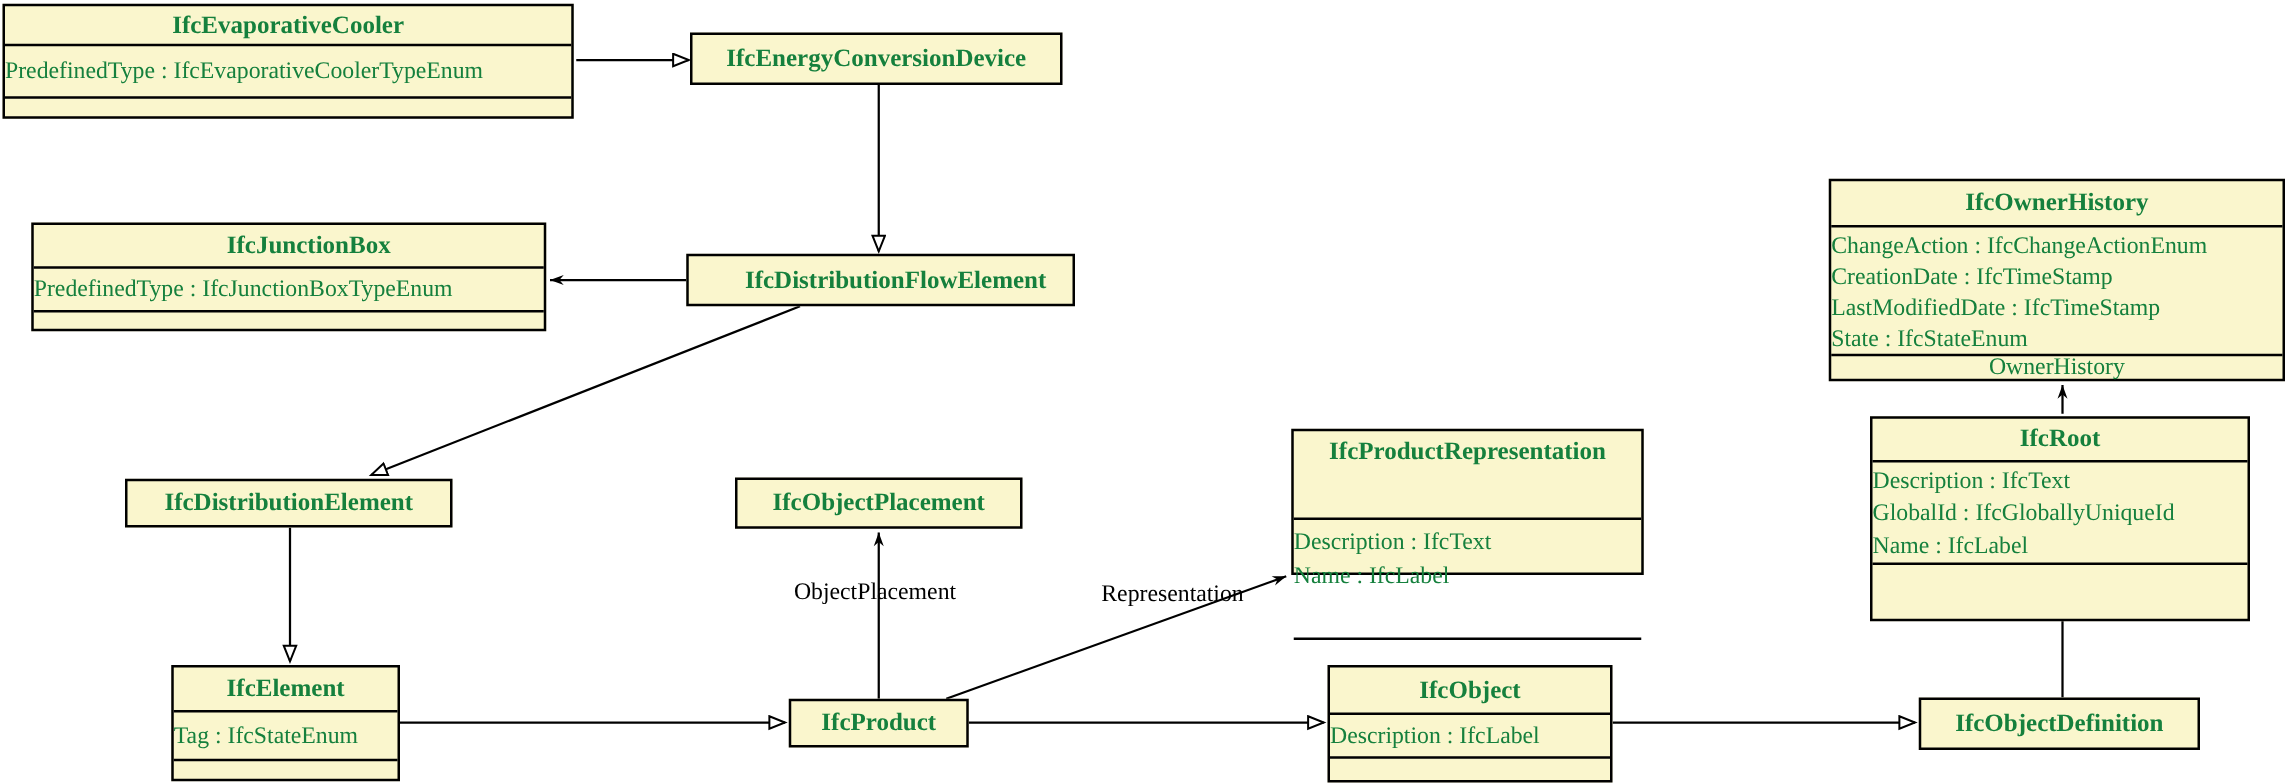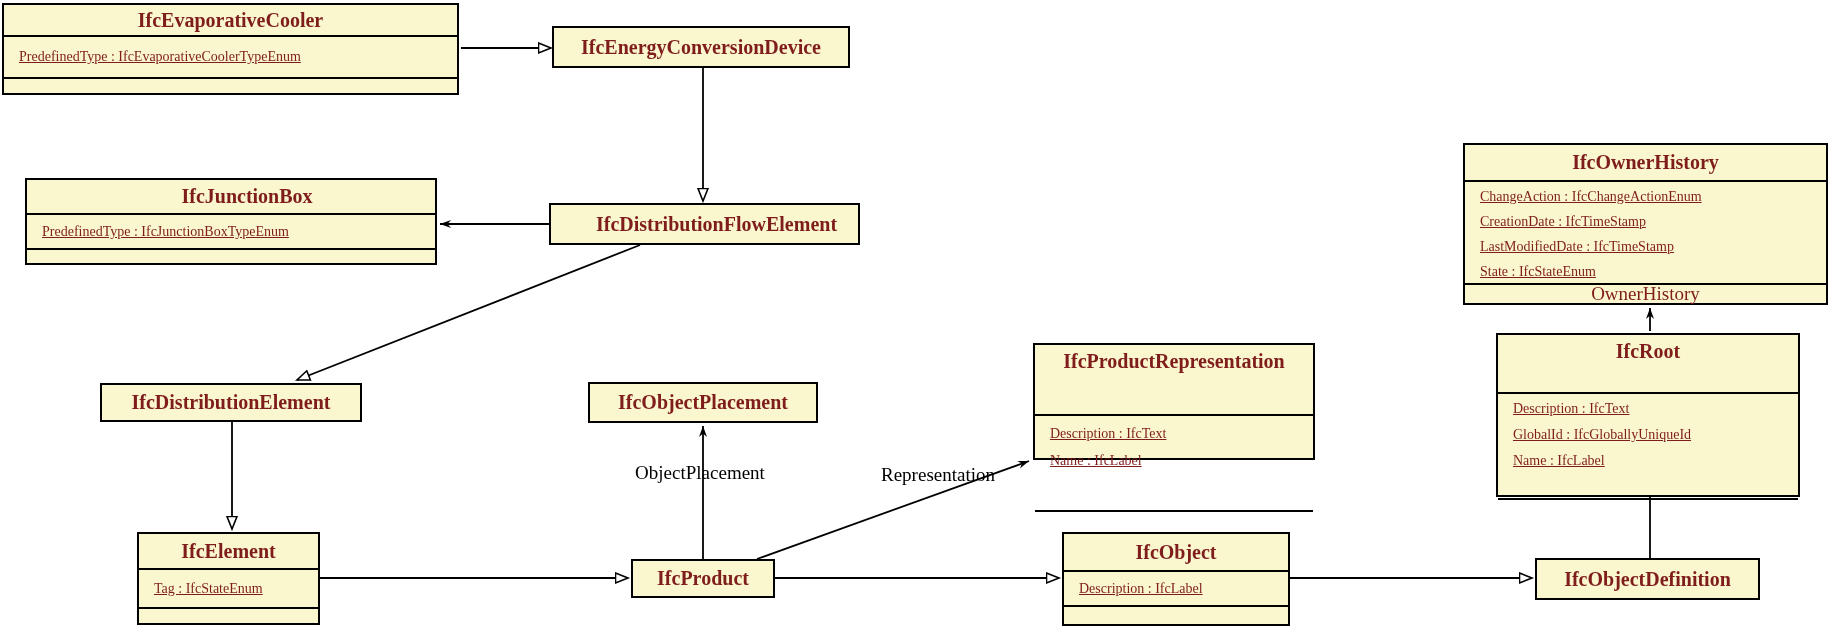--- a/index.html
+++ b/index.html
@@ -8,29 +8,29 @@
     width:1833px; height:627px;
     background:#ffffff;
     font-family:"Liberation Serif", serif;
     overflow:hidden;
   }
   #edges { position:absolute; left:0; top:0; width:1833px; height:627px; }
   .cls {
     position:absolute; box-sizing:border-box;
     background:#FAF6CD; border:2px solid #000;
     display:flex; flex-direction:column;
-    color:#7f1d1d;
+    color:#15803d;
   }
   .cls .t {
     font-weight:bold; font-size:20px; text-align:center;
     white-space:nowrap; overflow:visible;
   }
   .cls .a {
     border-top:2px solid #000; box-sizing:border-box;
-    font-size:14px; padding-left:15px; white-space:nowrap;text-decoration:underline;
+    font-size:19px; white-space:nowrap;
   }
   .cls .f {
     border-top:2px solid #000; box-sizing:border-box; flex:1 1 auto;
     font-size:19px; text-align:center; overflow:visible;
   }
   .edge-label {
     font-family:"Liberation Serif", serif;
     font-size:19px; fill:#000;
   }
 </style>
@@ -113,21 +113,21 @@
     <div class="t" style="height:35px; line-height:35px;">IfcOwnerHistory</div>
     <div class="a" style="height:103px; padding-top:2px; line-height:25px;">
       <div>ChangeAction : IfcChangeActionEnum</div>
       <div>CreationDate : IfcTimeStamp</div>
       <div>LastModifiedDate : IfcTimeStamp</div>
       <div>State : IfcStateEnum</div>
     </div>
     <div class="f" style="line-height:18px;">OwnerHistory</div>
   </div>
 
-  <div class="cls" style="left:1496px; top:333px; width:304px; height:164px;gap:24px;">
+  <div class="cls" style="left:1496px; top:333px; width:304px; height:164px;">
     <div class="t" style="height:33px; line-height:33px;">IfcRoot</div>
     <div class="a" style="height:82px; padding-top:2px; line-height:26px;">
       <div>Description : IfcText</div>
       <div>GlobalId : IfcGloballyUniqueId</div>
       <div>Name : IfcLabel</div>
     </div>
     <div class="f"></div>
   </div>
 
   <div class="cls" style="left:137px; top:532px; width:183px; height:93px;">

